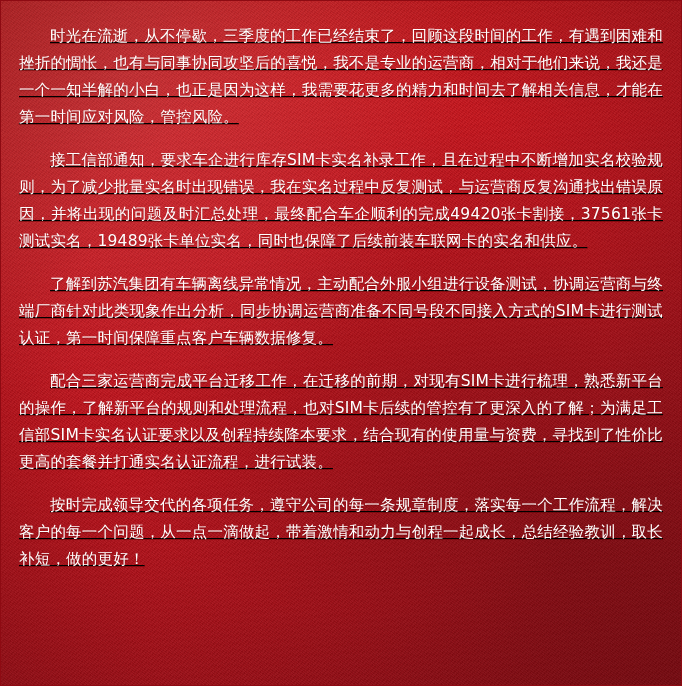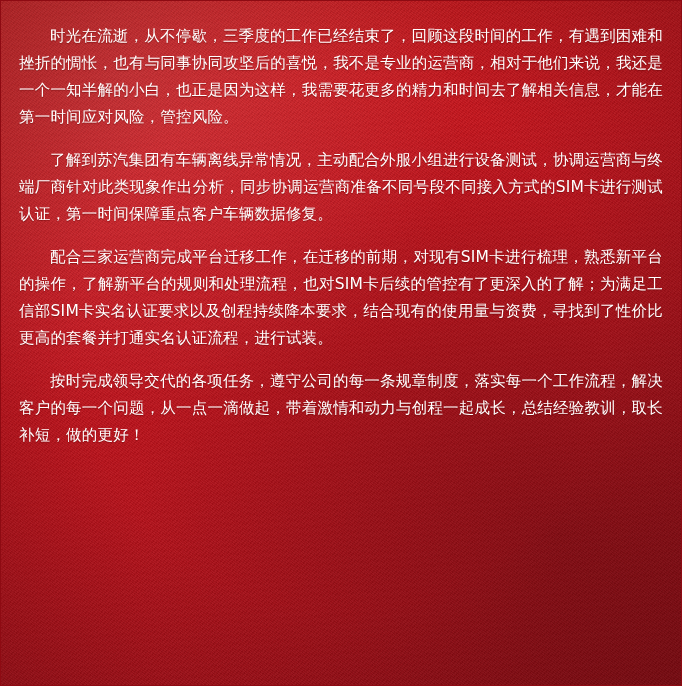--- a/index.html
+++ b/index.html
@@ -18,20 +18,21 @@
     height: 686px;
     box-sizing: border-box;
     background-color: #c3111a;
     background-image:
       radial-gradient(circle at 18% 12%, rgba(255,255,255,0.10), rgba(255,255,255,0) 42%),
       radial-gradient(circle at 82% 78%, rgba(0,0,0,0.22), rgba(0,0,0,0) 55%),
       repeating-linear-gradient(35deg, rgba(255,255,255,0.035) 0px, rgba(255,255,255,0.035) 1px, rgba(0,0,0,0.03) 1px, rgba(0,0,0,0.03) 2px),
       repeating-linear-gradient(-52deg, rgba(0,0,0,0.05) 0px, rgba(0,0,0,0.05) 1px, rgba(255,255,255,0.02) 1px, rgba(255,255,255,0.02) 3px),
       linear-gradient(160deg, #cf1a1d 0%, #c1121b 38%, #ae0f18 72%, #a30d16 100%);
     border: 1px solid #8e0a12;
+    text-decoration: underline;
   }
   #page::after {
     content: "";
     position: absolute;
     inset: 0;
     pointer-events: none;
     background-image:
       radial-gradient(ellipse at 50% 50%, rgba(0,0,0,0) 55%, rgba(0,0,0,0.18) 100%);
   }
   .content {
@@ -54,17 +55,18 @@
   p.para:last-child {
     margin-bottom: 4px;
   }
 </style>
 </head>
 <body>
 
 <div id="page">
   <div class="content">
     <p class="para">时光在流逝，从不停歇，三季度的工作已经结束了，回顾这段时间的工作，有遇到困难和挫折的惆怅，也有与同事协同攻坚后的喜悦，我不是专业的运营商，相对于他们来说，我还是一个一知半解的小白，也正是因为这样，我需要花更多的精力和时间去了解相关信息，才能在第一时间应对风险，管控风险。</p>
+    <p class="para">接工信部通知，要求车企进行库存SIM卡实名补录工作，且在过程中不断增加实名校验规则，为了减少批量实名时出现错误，我在实名过程中反复测试，与运营商反复沟通找出错误原因，并将出现的问题及时汇总处理，最终配合车企顺利的完成49420张卡割接，37561张卡测试实名，19489张卡单位实名，同时也保障了后续前装车联网卡的实名和供应。</p>
     <p class="para">了解到苏汽集团有车辆离线异常情况，主动配合外服小组进行设备测试，协调运营商与终端厂商针对此类现象作出分析，同步协调运营商准备不同号段不同接入方式的SIM卡进行测试认证，第一时间保障重点客户车辆数据修复。</p>
     <p class="para">配合三家运营商完成平台迁移工作，在迁移的前期，对现有SIM卡进行梳理，熟悉新平台的操作，了解新平台的规则和处理流程，也对SIM卡后续的管控有了更深入的了解；为满足工信部SIM卡实名认证要求以及创程持续降本要求，结合现有的使用量与资费，寻找到了性价比更高的套餐并打通实名认证流程，进行试装。</p>
     <p class="para">按时完成领导交代的各项任务，遵守公司的每一条规章制度，落实每一个工作流程，解决客户的每一个问题，从一点一滴做起，带着激情和动力与创程一起成长，总结经验教训，取长补短，做的更好！</p>
   </div>
 </div>
 
 </body></html>

